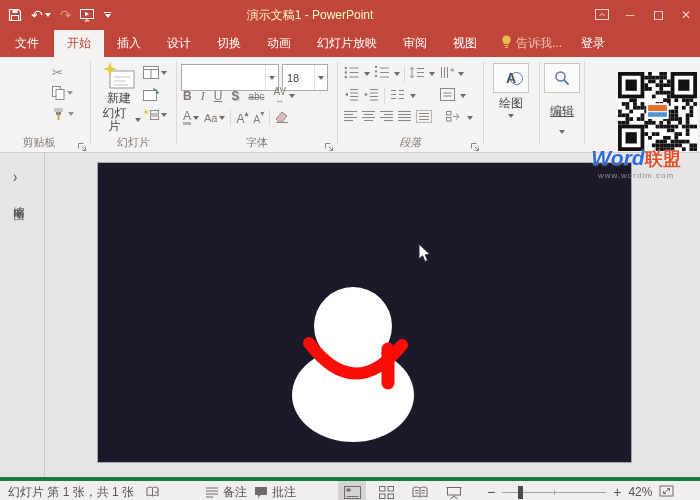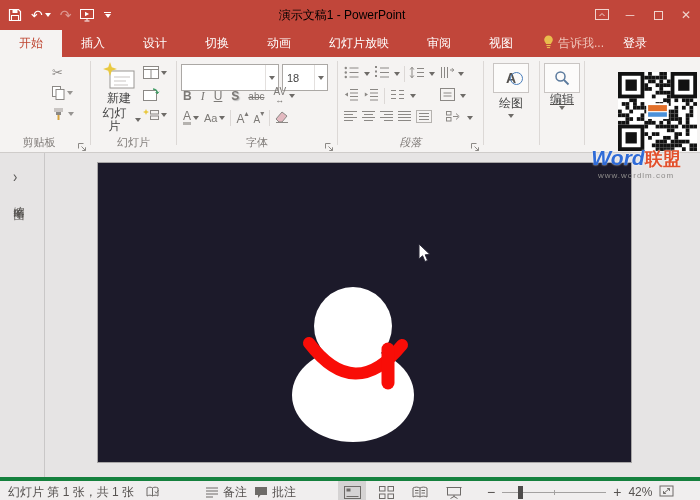--- a/index.html
+++ b/index.html
@@ -6,29 +6,29 @@
   html,body { width:700px; height:500px; }
   body { font-family: "Liberation Sans", "DejaVu Sans", sans-serif; }
   #app { position:relative; width:700px; height:500px; background:#E6E4E4; overflow:hidden; }
 
   
   .titlebar { position:absolute; left:0; top:0; width:700px; height:30px; background:#C1463A; }
   .qat { position:absolute; left:8px; top:0; height:30px; display:flex; align-items:center; gap:9px; }
   .qat .qbtn { display:flex; align-items:center; justify-content:center; color:#fff; font-size:14px; line-height:1; }
   .qbtn.dim { opacity:.45; }
   .title-text { position:absolute; left:0; top:0; width:620px; height:30px; line-height:30px; text-align:center;
-                color:#000000; font-size:12px; pointer-events:none;margin-left:32px; }
+                color:#fef9c3; font-size:12px; pointer-events:none; }
   .wincontrols { position:absolute; right:0; top:0; height:30px; display:flex; }
   .winbtn { width:28px; height:30px; display:flex; align-items:center; justify-content:center; color:#F1D4CE; font-size:12px; }
   .maxbox { width:9px; height:9px; border:1px solid #F1D4CE; }
 
   
   .tabbar { position:absolute; left:0; top:30px; width:700px; height:27px; background:#C1463A;
             display:flex; align-items:stretch; color:#fff; font-size:12px; white-space:nowrap; }
-  .tab { padding:0 19px; display:flex; align-items:center; cursor:default; }
+  .tab { padding:0 13px; display:flex; align-items:center; cursor:default; }
   .tab.active { background:#F5F3F2; color:#BE4430; }
   .tellme { display:flex; align-items:center; gap:4px; color:#EFC3B8; padding:0 9px; margin-left:2px; }
   .signin { display:flex; align-items:center; padding:0 10px; }
   .share { background:#A23A2B; display:flex; align-items:center; gap:6px; padding:0 12px; margin-left:4px; flex:1; }
 
   
   .ribbon { position:absolute; left:0; top:57px; width:700px; height:96px; background:#F5F3F2;
             border-bottom:1px solid #CFCCCA; color:#55524F; }
   .gdiv { position:absolute; top:4px; height:84px; width:1px; background:#DCD8D6; }
   .grp { position:absolute; top:0; height:95px; }
@@ -118,20 +118,21 @@
       </span>
       <span class="winbtn">─</span>
       <span class="winbtn">
           <span class="maxbox"></span>
         </span>
       <span class="winbtn">✕</span>
     </div>
   </div>
 
   <div class="tabbar">
+    <div class="tab" style="padding:0 15px;">文件</div>
     <div class="tab active">开始</div>
     <div class="tab">插入</div>
     <div class="tab">设计</div>
     <div class="tab">切换</div>
     <div class="tab">动画</div>
     <div class="tab">幻灯片放映</div>
     <div class="tab">审阅</div>
     <div class="tab">视图</div>
     <div class="tellme">
       <span>
@@ -384,21 +385,21 @@
           <span style="font-size:14px;color:#55524F;font-weight:bold;">A</span>
           <span style="position:absolute;right:5px;top:8px;width:13px;height:13px;border:1.5px solid #4A7EBB;border-radius:50%;"></span>
         </span>
         <span class="btnlabel">绘图</span>
         <span class="dd"></span>
       </div>
     </div>
     <div class="gdiv" style="left:539px;"></div>
 
     <div class="grp" style="left:540px;width:44px;">
-      <div class="bigcollapse" style="left:4px;top:6px;width:36px;gap:0;text-decoration:underline;">
+      <div class="bigcollapse" style="left:4px;top:6px;width:36px;gap:12px;text-decoration:underline;">
         <span class="iconbox">
           <svg width="16" height="16" viewBox="0 0 16 16">
               <circle cx="6.5" cy="6.5" r="4.5" fill="none" stroke="#5B7A9D" stroke-width="1.5"></circle>
               <path d="M10 10 l4.5 4.5" stroke="#5B7A9D" stroke-width="1.8"></path>
             </svg>
         </span>
         <span class="btnlabel">编辑</span>
         <span class="dd"></span>
       </div>
     </div>

